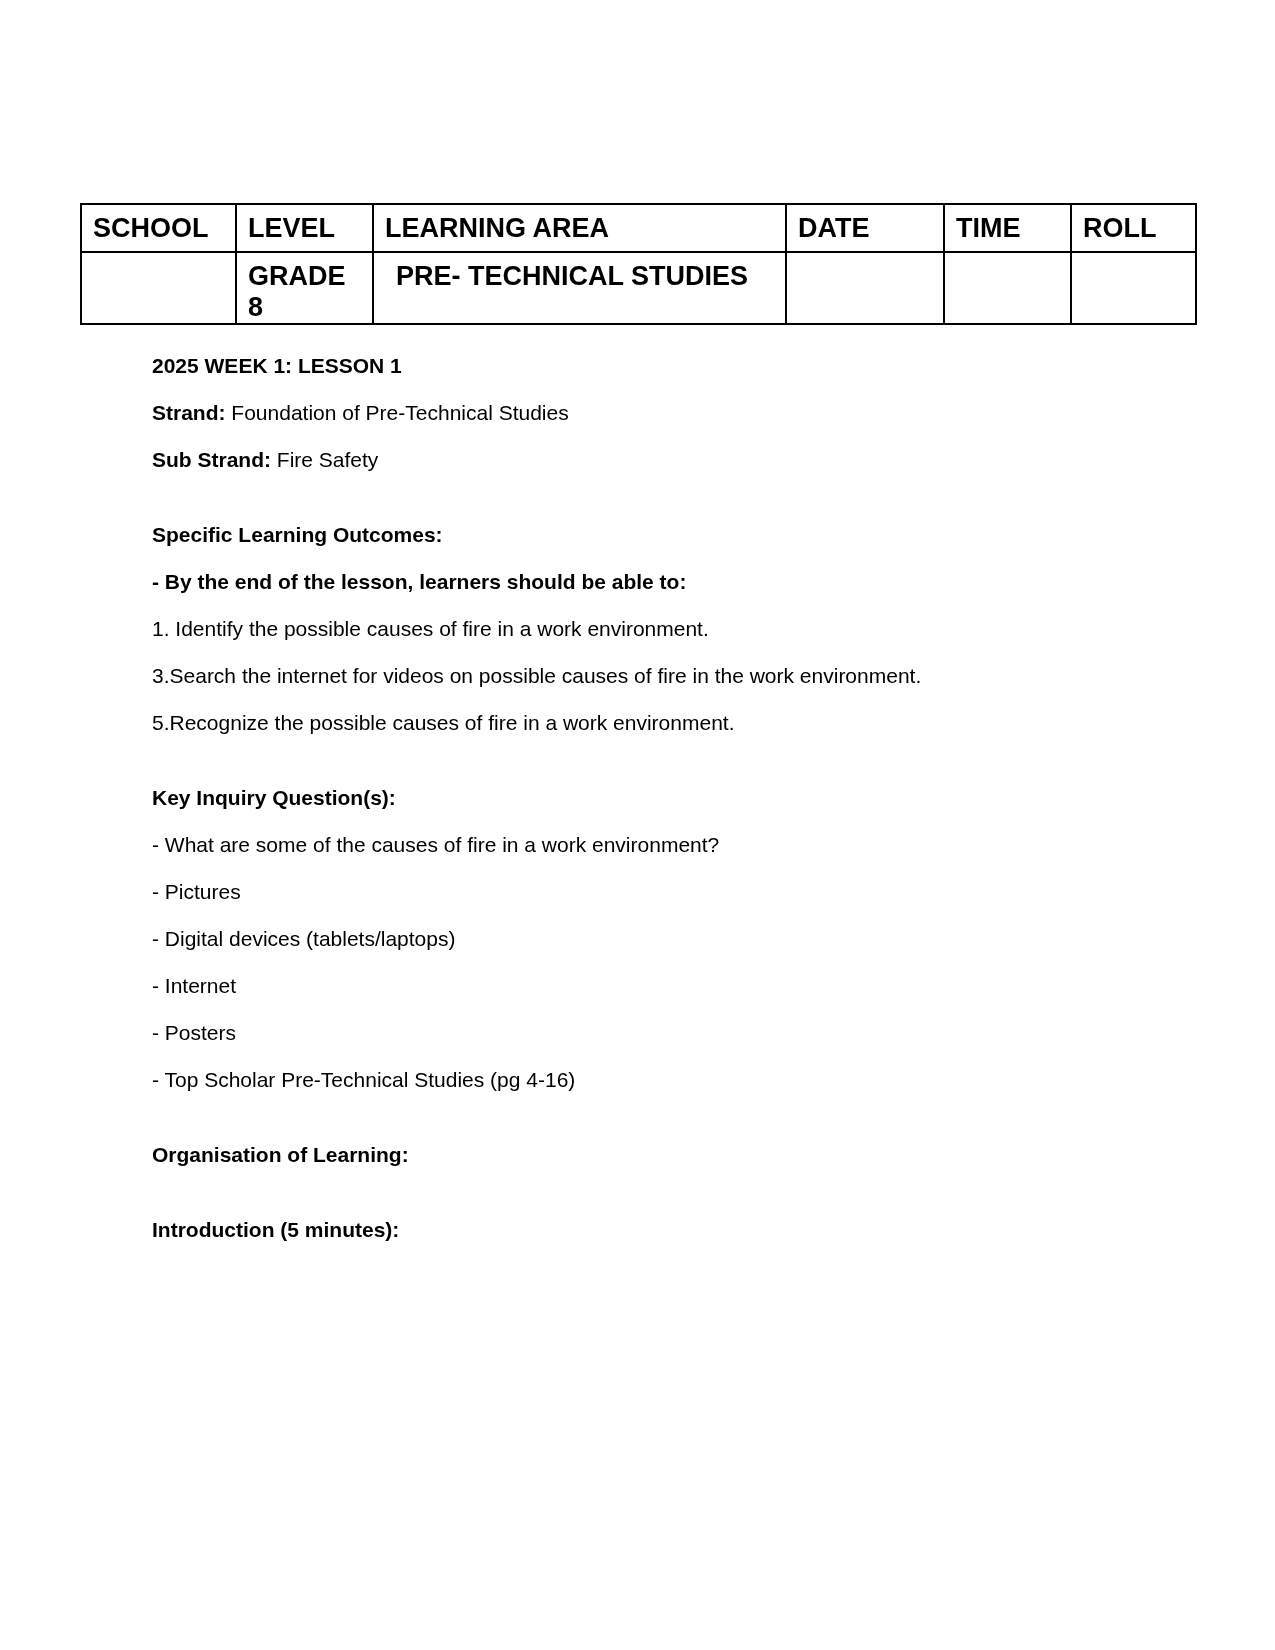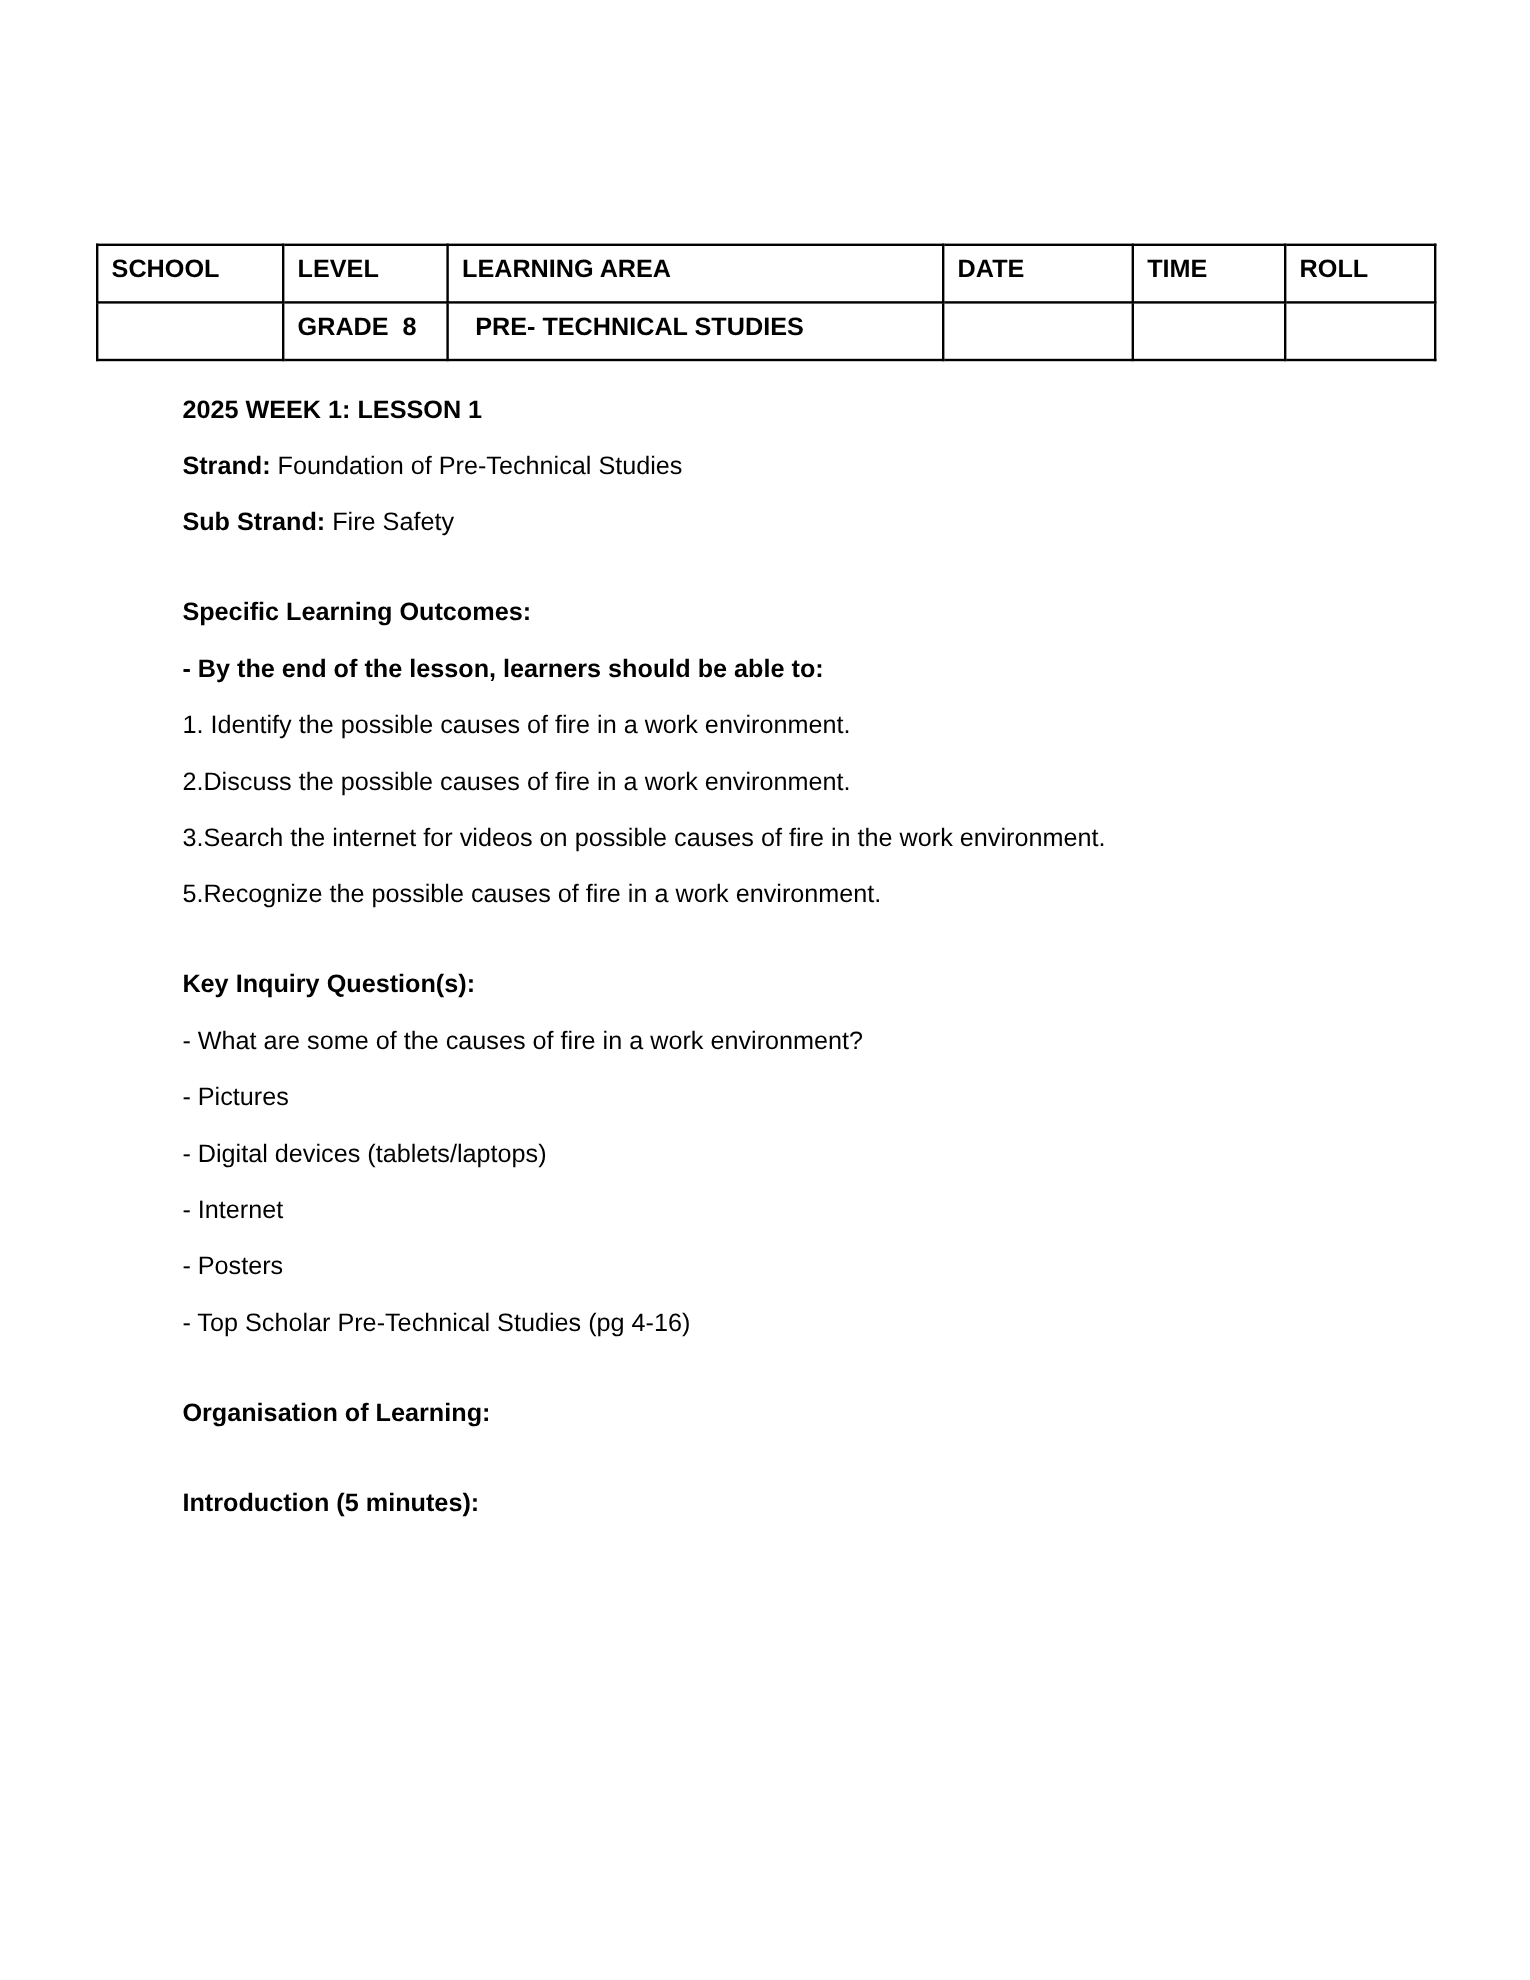--- a/index.html
+++ b/index.html
@@ -23,21 +23,21 @@
   table.info-table {
     border-collapse: collapse;
     table-layout: fixed;
     width: 1115px;
     margin: 203px 0 0 80px;
   }
   table.info-table td {
     border: 2px solid #000000;
     vertical-align: top;
     padding: 8px 10px 0 11px;
-    font-size: 21px;
+    font-size: 27px;
     font-weight: bold;
     white-space: pre-wrap;
     overflow: hidden;
   }
   table.info-table tr.hdr td { height: 38px; }
   table.info-table tr.val td { height: 38px; }
   table.info-table td.indent { padding-left: 22px; }
 
   .doc-body {
     margin: 27px 60px 0 148px;
@@ -89,21 +89,20 @@
 
     <p class="line b">2025 WEEK 1: LESSON 1</p>
 
     <p class="line"><span class="b">Strand:</span><span> Foundation of Pre-Technical Studies</span></p>
 
     <p class="line"><span class="b">Sub Strand:</span><span> Fire Safety</span></p>
 
     <p class="line b sp">Specific Learning Outcomes:</p>
     <p class="line b">- By the end of the lesson, learners should be able to:</p>
     <p class="line">1. Identify the possible causes of fire in a work environment.</p>
-    <p class="line">2.Discuss the possible causes of fire in a work environment.</p>
     <p class="line">3.Search the internet for videos on possible causes of fire in the work environment.</p>
     <p class="line">5.Recognize the possible causes of fire in a work environment.</p>
 
     <p class="line b sp">Key Inquiry Question(s):</p>
     <p class="line">- What are some of the causes of fire in a work environment?</p>
 
     <p class="line">- Pictures</p>
     <p class="line">- Digital devices (tablets/laptops)</p>
     <p class="line">- Internet</p>
     <p class="line">- Posters</p>

